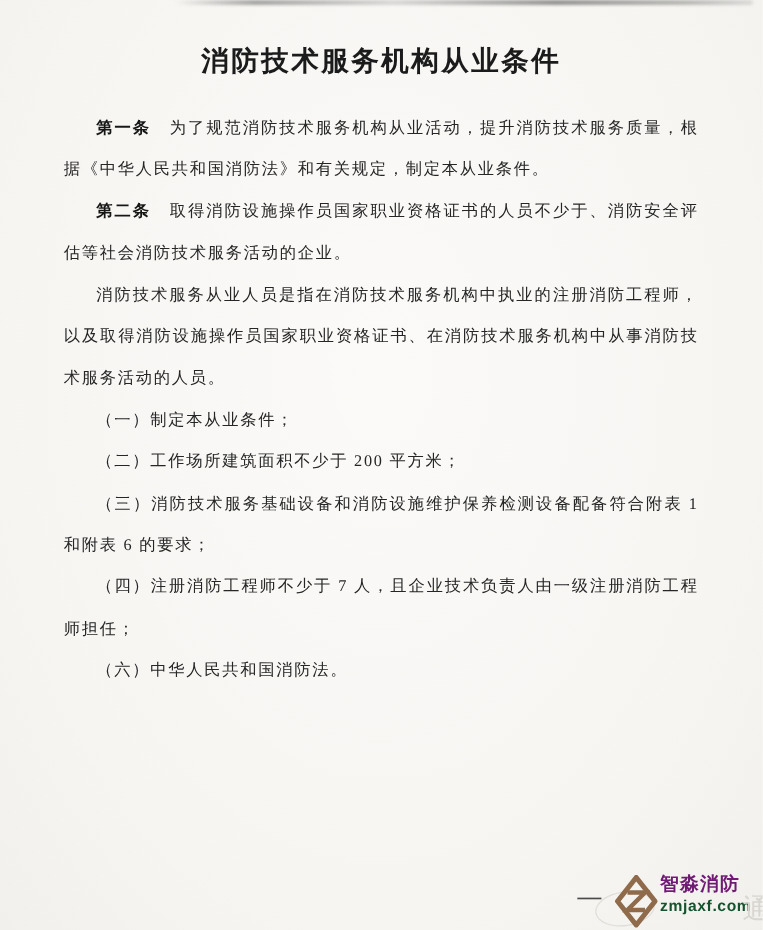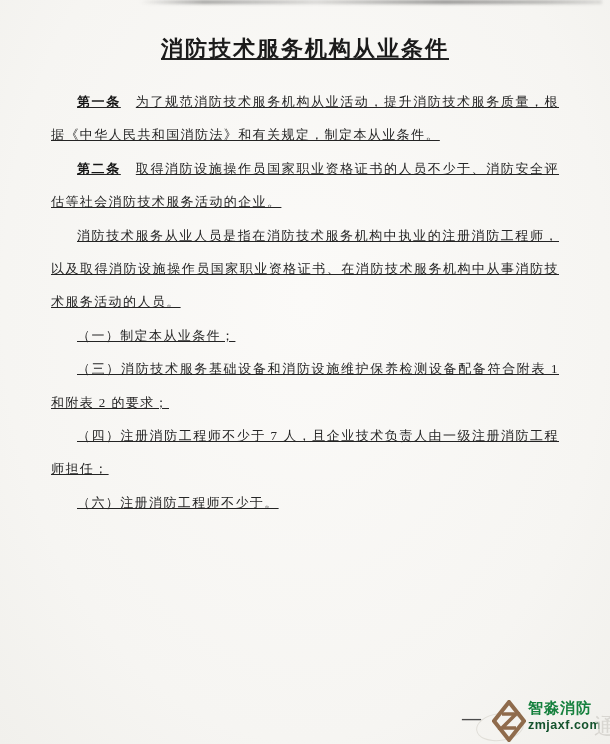--- a/index.html
+++ b/index.html
@@ -9,21 +9,20 @@
     font-family:"Liberation Serif","DejaVu Serif",serif;
     color:#242424;
     position:relative;
     overflow:hidden;
   }
   .page {
     position:absolute; inset:0;
     box-sizing:border-box;
     padding:22px 51px 0 51px;
     background:radial-gradient(ellipse at 50% 40%, #fbfaf8 0%, #f6f5f2 70%, #f1f0ec 100%);
-    text-decoration:underline;
   }
   
   .artifact-top {
     position:absolute; top:0; left:140px; width:462px; height:4px;
     background:linear-gradient(90deg,
       rgba(40,40,40,0) 0%, rgba(40,40,40,.40) 14%,
       rgba(40,40,40,.15) 38%, rgba(40,40,40,.48) 66%,
       rgba(40,40,40,.30) 88%, rgba(40,40,40,.12) 100%);
     filter:blur(1.4px);
   }
@@ -58,21 +57,21 @@
   }
   .wm-ghost-oval {
     position:absolute; left:26px; top:15px; width:46px; height:26px;
     border:1.5px solid #e0ded8; border-radius:50%;
     transform:rotate(-8deg);
   }
   .wm-logo { position:absolute; left:42px; top:2px; width:34px; height:42px; }
   .wm-text { position:absolute; left:78px; top:1px; width:82px; }
   .wm-brand {
     font-family:"Liberation Sans","DejaVu Sans",sans-serif;
-    font-size:15px; font-weight:900; color:#15803d;
+    font-size:15px; font-weight:900; color:#701a75;
     letter-spacing:1px; line-height:17px; white-space:nowrap;
   }
   .wm-domain {
     font-family:"Liberation Sans","DejaVu Sans",sans-serif;
     font-size:12.5px; font-weight:800; color:#14532d;
     letter-spacing:.5px; line-height:15px; margin-top:2px; white-space:nowrap;
   }
   .wm-ghost-char {
     position:absolute; right:-6px; top:14px;
     font-size:22px; color:#d8d6d1; font-weight:400;
@@ -88,27 +87,28 @@
 
   <p class="para"><b class="lead">第一条</b><span>为了规范消防技术服务机构从业活动，提升消防技术服务质量，根据《中华人民共和国消防法》和有关规定，制定本从业条件。</span></p>
 
   <p class="para"><b class="lead">第二条</b><span>取得消防设施操作员国家职业资格证书的人员不少于、消防安全评估等社会消防技术服务活动的企业。</span></p>
 
   <p class="para"><b class="lead"></b><span>消防技术服务从业人员是指在消防技术服务机构中执业的注册消防工程师，以及取得消防设施操作员国家职业资格证书、在消防技术服务机构中从事消防技术服务活动的人员。</span></p>
 
 
   <p class="para"><b class="lead"></b><span>（一）制定本从业条件；</span></p>
 
+  <p class="para"><b class="lead"></b><span>（二）工作场所建筑面积不少于 200 平方米；</span></p>
 
-  <p class="para"><b class="lead"></b><span>（三）消防技术服务基础设备和消防设施维护保养检测设备配备符合附表 1 和附表 2 的要求；</span></p>
+  <p class="para"><b class="lead"></b><span>（三）消防技术服务基础设备和消防设施维护保养检测设备配备符合附表 1 和附表 6 的要求；</span></p>
 
   <p class="para"><b class="lead"></b><span>（四）注册消防工程师不少于 7 人，且企业技术负责人由一级注册消防工程师担任；</span></p>
 
 
-  <p class="para"><b class="lead"></b><span>（六）注册消防工程师不少于。</span></p>
+  <p class="para"><b class="lead"></b><span>（六）中华人民共和国消防法。</span></p>
 </div>
 
 <div class="wm">
   <span class="wm-dash">—</span>
   <div class="wm-ghost-oval"></div>
   <svg class="wm-logo" viewBox="0 0 34 42" xmlns="http://www.w3.org/2000/svg">
     <polygon points="17,2 32,21 17,40 2,21" fill="none" stroke="#8f6b4c" stroke-width="4"></polygon>
     <path d="M10,14 H24 L10,28 H24" fill="none" stroke="#8f6b4c" stroke-width="3.6"></path>
   </svg>
   <div class="wm-text">

